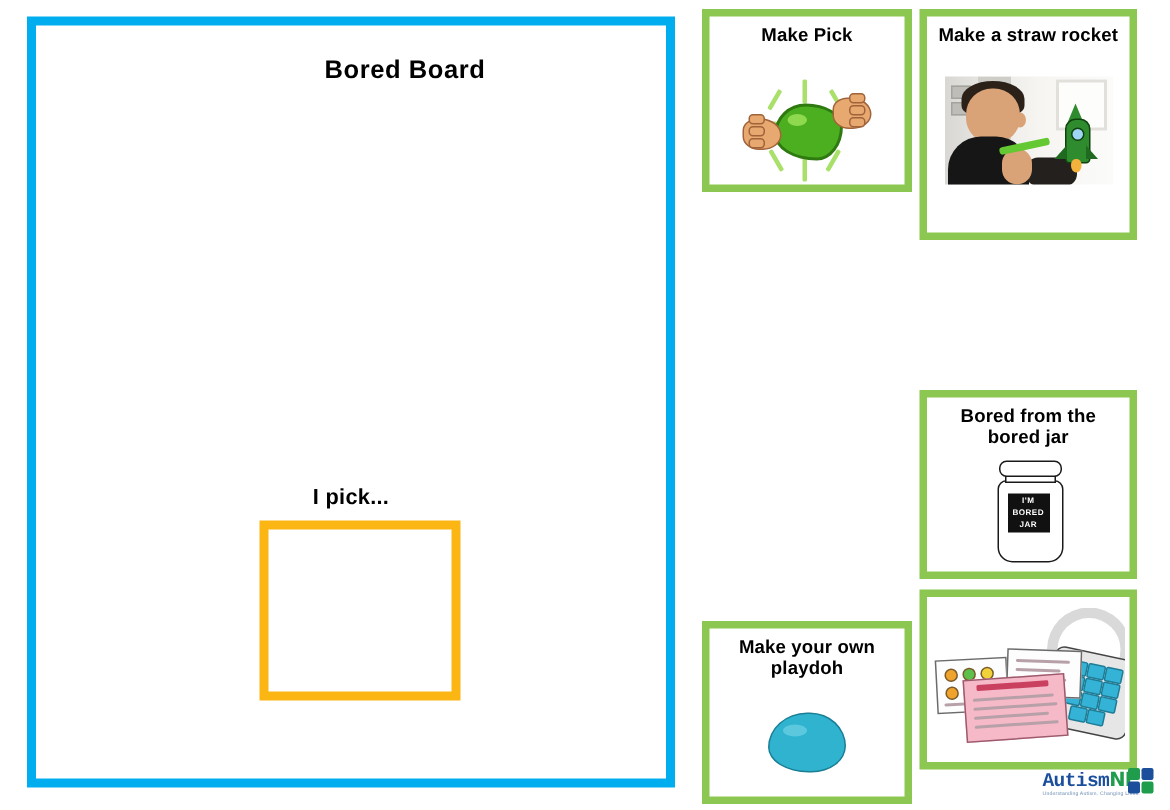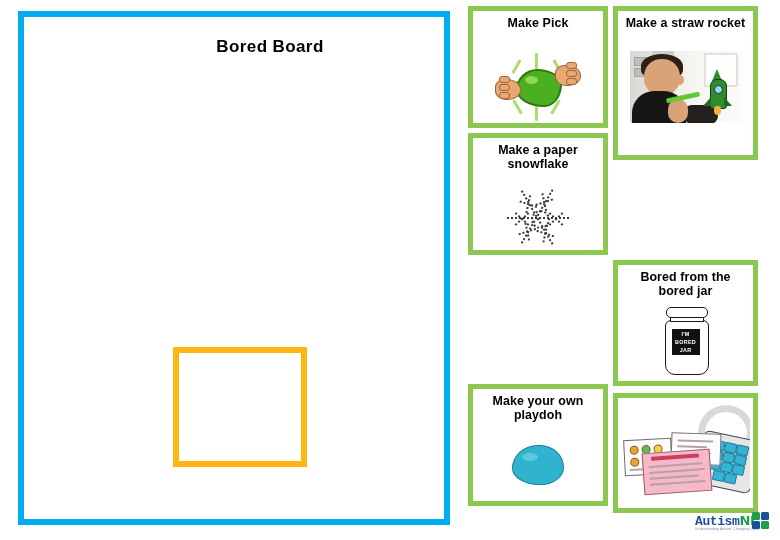--- a/index.html
+++ b/index.html
@@ -95,21 +95,21 @@
     top: 0;
     pointer-events: none;
   }
 
   
   .col-l { left: 0px;   width: 140px; }
   .col-r { left: 145px; width: 145px; }
   .row-1 { top: 2px;   height: 122px; }
   .row-2 { top: 129px; height: 122px; }
   .row-3 { top: 256px; height: 126px; }
-  .row-4 { top: 380px; height: 122px; }
+  .row-4 { top: 410px; height: 122px; }
   .r1r   { top: 2px;   height: 154px; }
   .r4r   { top: 389px; height: 120px; }
 
   
   .slime-wrap { position:absolute; left:50%; top:44px; transform:translateX(-50%);
                 width:84px; height:66px; }
   .ray { position:absolute; background:#A9E06A; border-radius:1px; }
   .slime-blob {
     position:absolute; left:20px; top:14px; width:42px; height:34px;
     background:#4CAF20; border:2px solid #2F7A10;
@@ -278,20 +278,21 @@
   #logo-mark {
     position:absolute; right:0; top:0; width:17px; height:19px;
   }
   .puzzle { position:absolute; width:8px; height:8px; border-radius:1.5px; }
 </style>
 </head>
 <body>
 
 <div id="board">
   <div id="board-title">Bored Board</div>
+  <div id="pick-label">I pick...</div>
   <div id="pick-slot"></div>
 </div>
 
 <div id="card-grid">
 
   <div class="card col-l row-1">
     <div class="card-label">Make Pick</div>
     <div class="card-art">
       <div class="slime-wrap">
         <div class="ray" style="left:39px;top:-2px;width:3px;height:16px;"></div>
@@ -335,46 +336,20 @@
         <div class="pr-rocket-nose"></div>
         <div class="pr-rocket-body"></div>
         <div class="pr-rocket-win"></div>
         <div class="pr-fin pr-fin-l"></div>
         <div class="pr-fin pr-fin-r"></div>
         <div class="pr-flame"></div>
       </div>
     </div>
   </div>
 
-  <div class="card col-l row-2">
-    <div class="card-label">Make a paper snowflake</div>
-    <div class="card-art">
-      <div class="snowflake">
-        <div class="sf-hub"></div>
-        <div class="sf-arm" style="transform:rotate(0deg) translate(-31px,0);">
-          <i style="left:6px;top:-1px;transform:rotate(42deg);"></i>
-          <i style="left:6px;top:-1px;transform:rotate(-42deg);"></i>
-          <i style="left:40px;top:-1px;transform:rotate(42deg);"></i>
-          <i style="left:40px;top:-1px;transform:rotate(-42deg);"></i>
-        </div>
-        <div class="sf-arm" style="transform:rotate(60deg) translate(-31px,0);">
-          <i style="left:6px;top:-1px;transform:rotate(42deg);"></i>
-          <i style="left:6px;top:-1px;transform:rotate(-42deg);"></i>
-          <i style="left:40px;top:-1px;transform:rotate(42deg);"></i>
-          <i style="left:40px;top:-1px;transform:rotate(-42deg);"></i>
-        </div>
-        <div class="sf-arm" style="transform:rotate(120deg) translate(-31px,0);">
-          <i style="left:6px;top:-1px;transform:rotate(42deg);"></i>
-          <i style="left:6px;top:-1px;transform:rotate(-42deg);"></i>
-          <i style="left:40px;top:-1px;transform:rotate(42deg);"></i>
-          <i style="left:40px;top:-1px;transform:rotate(-42deg);"></i>
-        </div>
-      </div>
-    </div>
-  </div>
 
 
 
   <div class="card col-r row-3">
     <div class="card-label">Bored from the bored jar</div>
     <div class="card-art">
       <div class="jar">
         <div class="jar-body"></div>
         <div class="jar-neck"></div>
         <div class="jar-lip"></div>

